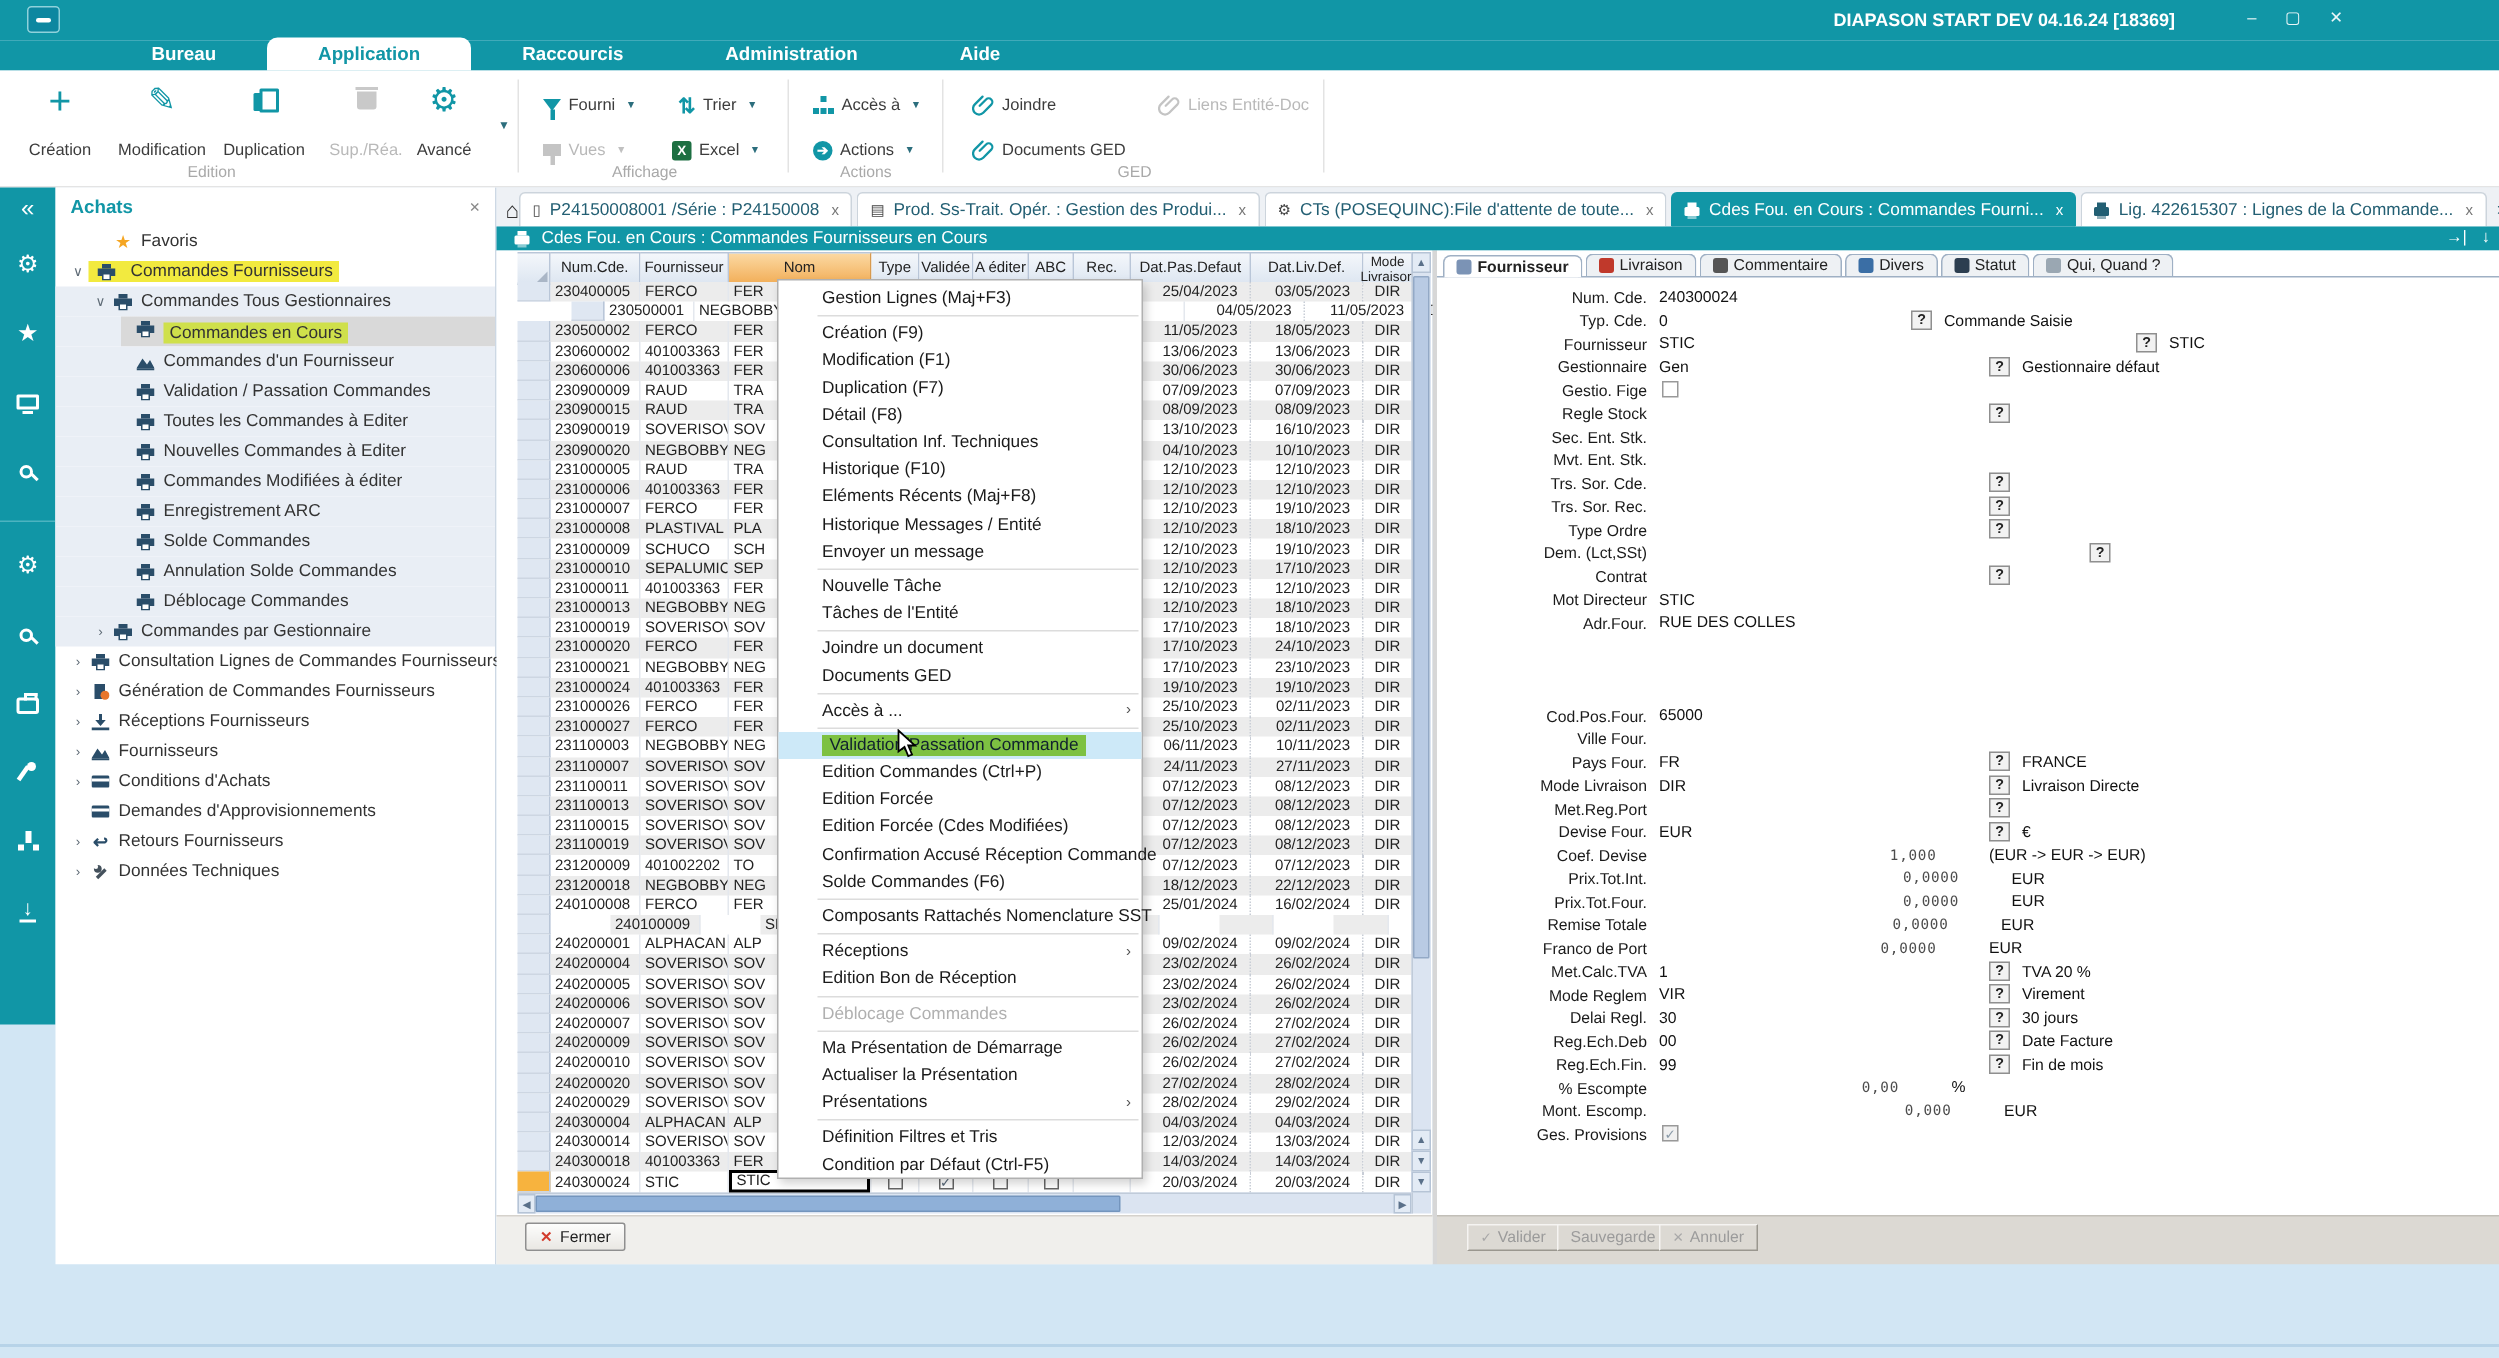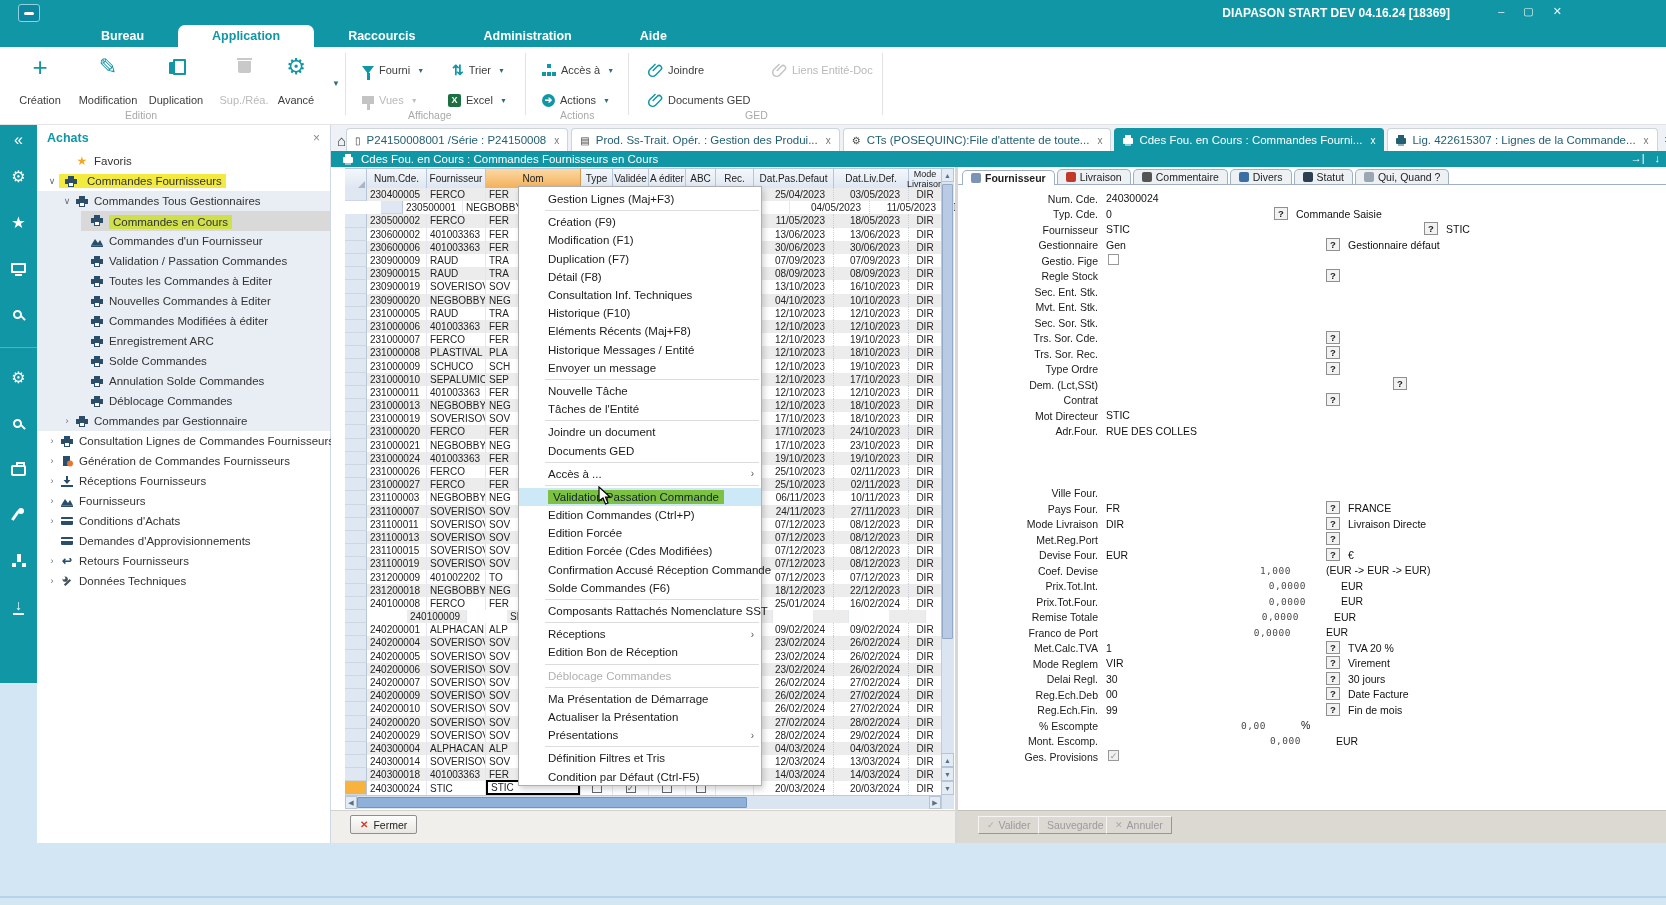--- a/index.html
+++ b/index.html
@@ -1449,24 +1449,20 @@
       </div>
       <div class="f-row">
         <div class="f-label">Sec. Ent. Stk.</div>
         <div class="f-content"></div>
       </div>
       <div class="f-row">
         <div class="f-label">Mvt. Ent. Stk.</div>
         <div class="f-content"></div>
       </div>
       <div class="f-row">
-        <div class="f-label">Sec. Sor. Stk.</div>
-        <div class="f-content"></div>
-      </div>
-      <div class="f-row">
         <div class="f-label">Trs. Sor. Cde.</div>
         <div class="f-content">
           <span class="f-q" style="left: 220px;">?</span>
         </div>
       </div>
       <div class="f-row">
         <div class="f-label">Trs. Sor. Rec.</div>
         <div class="f-content">
           <span class="f-q" style="left: 220px;">?</span>
         </div>
@@ -1495,20 +1491,26 @@
           <span class="f-val">STIC</span>
         </div>
       </div>
       <div class="f-row">
         <div class="f-label">Adr.Four.</div>
         <div class="f-content">
           <span class="f-val">RUE DES COLLES</span>
         </div>
       </div>
       <div style="height: 46.5px;"></div>
+      <div class="f-row">
+        <div class="f-label">Cod.Pos.Four.</div>
+        <div class="f-content">
+          <span class="f-val">65000</span>
+        </div>
+      </div>
       <div class="f-row">
         <div class="f-label">Ville Four.</div>
       </div>
       <div class="f-row">
         <div class="f-label">Pays Four.</div>
         <div class="f-content">
           <span class="f-val">FR</span>
           <span class="f-q" style="left: 220px;">?</span>
           <span class="f-desc" style="left: 242px;">FRANCE</span>
         </div>

